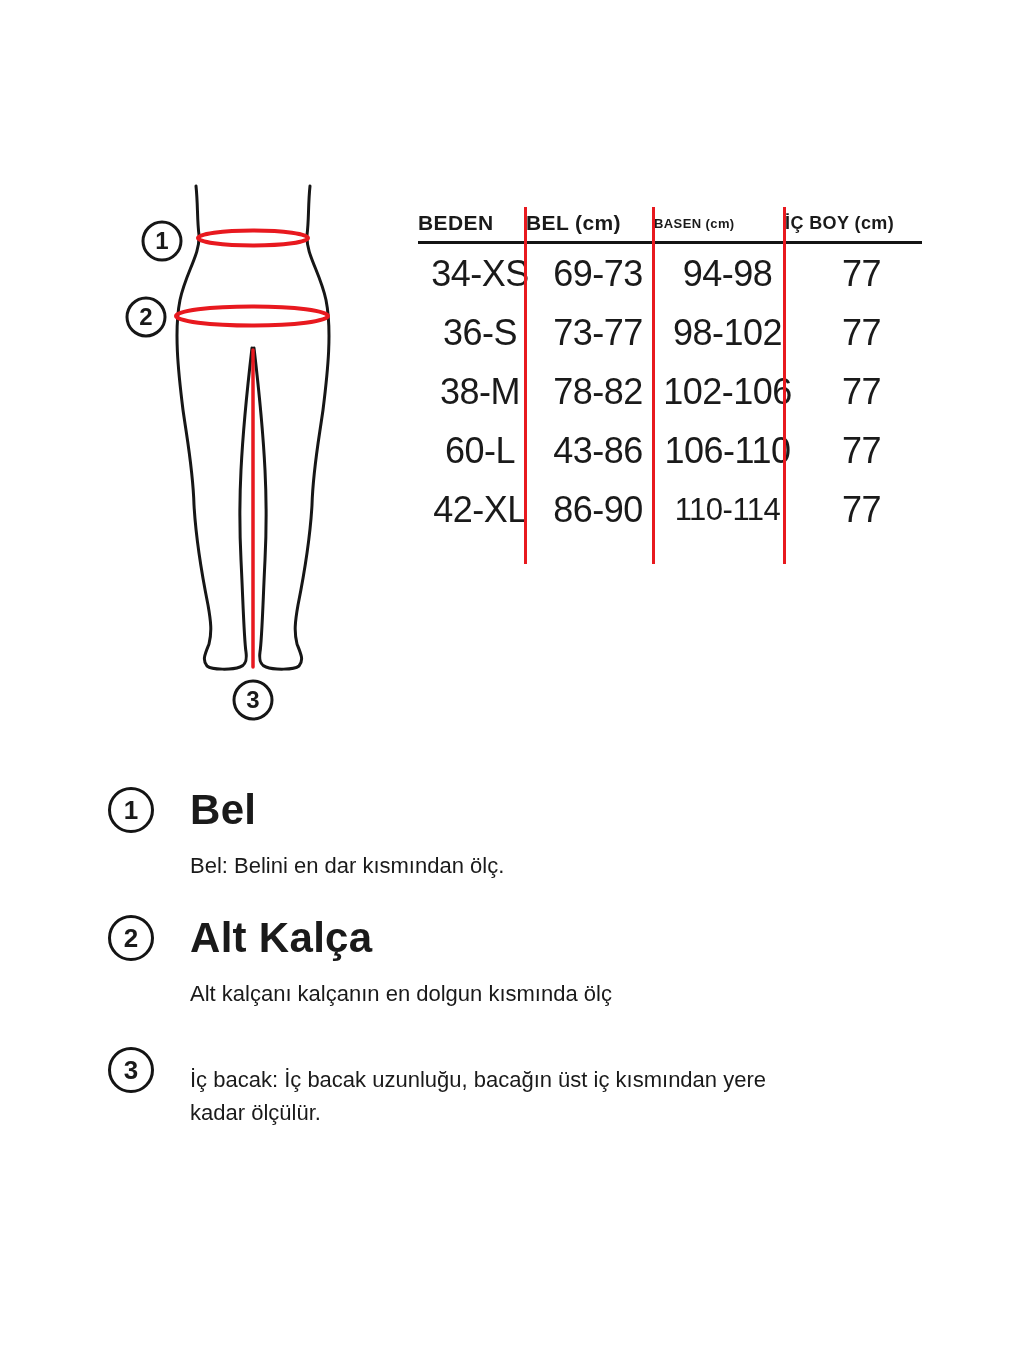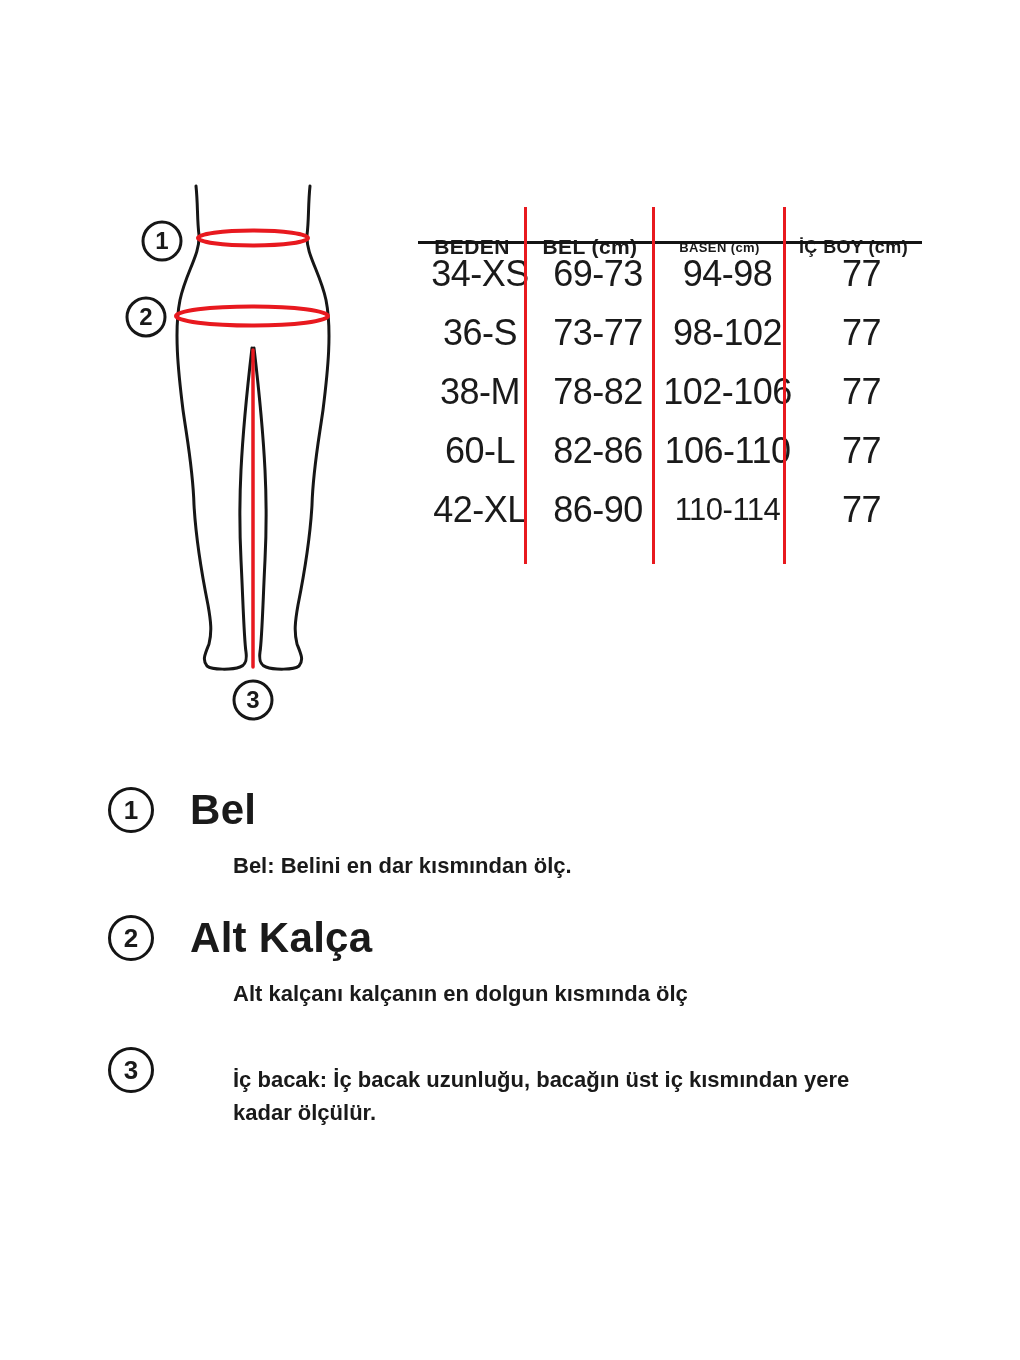--- a/index.html
+++ b/index.html
@@ -15,22 +15,22 @@
 
   
   .figure-wrap { position: absolute; left: 115px; top: 175px; width: 310px; height: 565px; }
 
   
   .size-table {
     position: absolute; left: 418px; top: 205px; width: 504px; height: 360px;
   }
   .thead {
     display: grid; grid-template-columns: 108px 128px 131px 137px;
-    height: 36px; align-items: center; text-align: center;
-    font-weight: 600; letter-spacing: 0.4px; margin-top: 24px;
+    height: 36px; align-items: center; 
+    font-weight: 600; letter-spacing: 0.4px;
   }
   .thead .hcell:nth-child(1) { font-size: 21px; }
   .thead .hcell:nth-child(2) { font-size: 21px; }
   .thead .hcell:nth-child(3) { font-size: 13px; }
   .thead .hcell:nth-child(4) { font-size: 18px; }
   .header-rule {
     position: absolute; left: 0; top: 36px; width: 504px; height: 3px;
     background: #141414;
   }
   .tbody { position: absolute; left: 8px; top: 39px; width: 504px; }
@@ -50,21 +50,21 @@
 
   
   .section { position: absolute; left: 108px; display: flex; gap: 36px; }
   .sec-circle {
     width: 46px; height: 46px; box-sizing: border-box;
     border: 3px solid #141414; border-radius: 50%;
     display: flex; align-items: center; justify-content: center;
     font-size: 26px; font-weight: 600; flex: 0 0 auto;
   }
   .sec-title { font-size: 42px; font-weight: 700; line-height: 46px; letter-spacing: 0.3px; }
-  .sec-body { margin-top: 16px; font-size: 22px; font-weight: 700; line-height: 33px; max-width: 800px; margin-left: 43px; }
+  .sec-body { margin-top: 16px; font-size: 22px; font-weight: 400; line-height: 33px; max-width: 800px; }
   .sec-body .line { display: block; }
   .sec-body .line:empty { display: none; }
 </style>
 </head>
 <body>
 
 <div class="canvas">
 
   <div class="figure-wrap">
     <svg width="310" height="565" viewBox="115 175 310 565">
@@ -140,21 +140,21 @@
         <div class="tcell">77</div>
       </div>
       <div class="trow">
         <div class="tcell">38-M</div>
         <div class="tcell">78-82</div>
         <div class="tcell">102-106</div>
         <div class="tcell">77</div>
       </div>
       <div class="trow">
         <div class="tcell">60-L</div>
-        <div class="tcell">82-86</div>
+        <div class="tcell">43-86</div>
         <div class="tcell">106-110</div>
         <div class="tcell">77</div>
       </div>
       <div class="trow">
         <div class="tcell">42-XL</div>
         <div class="tcell">86-90</div>
         <div class="tcell">110-114</div>
         <div class="tcell">77</div>
       </div>
     </div>

